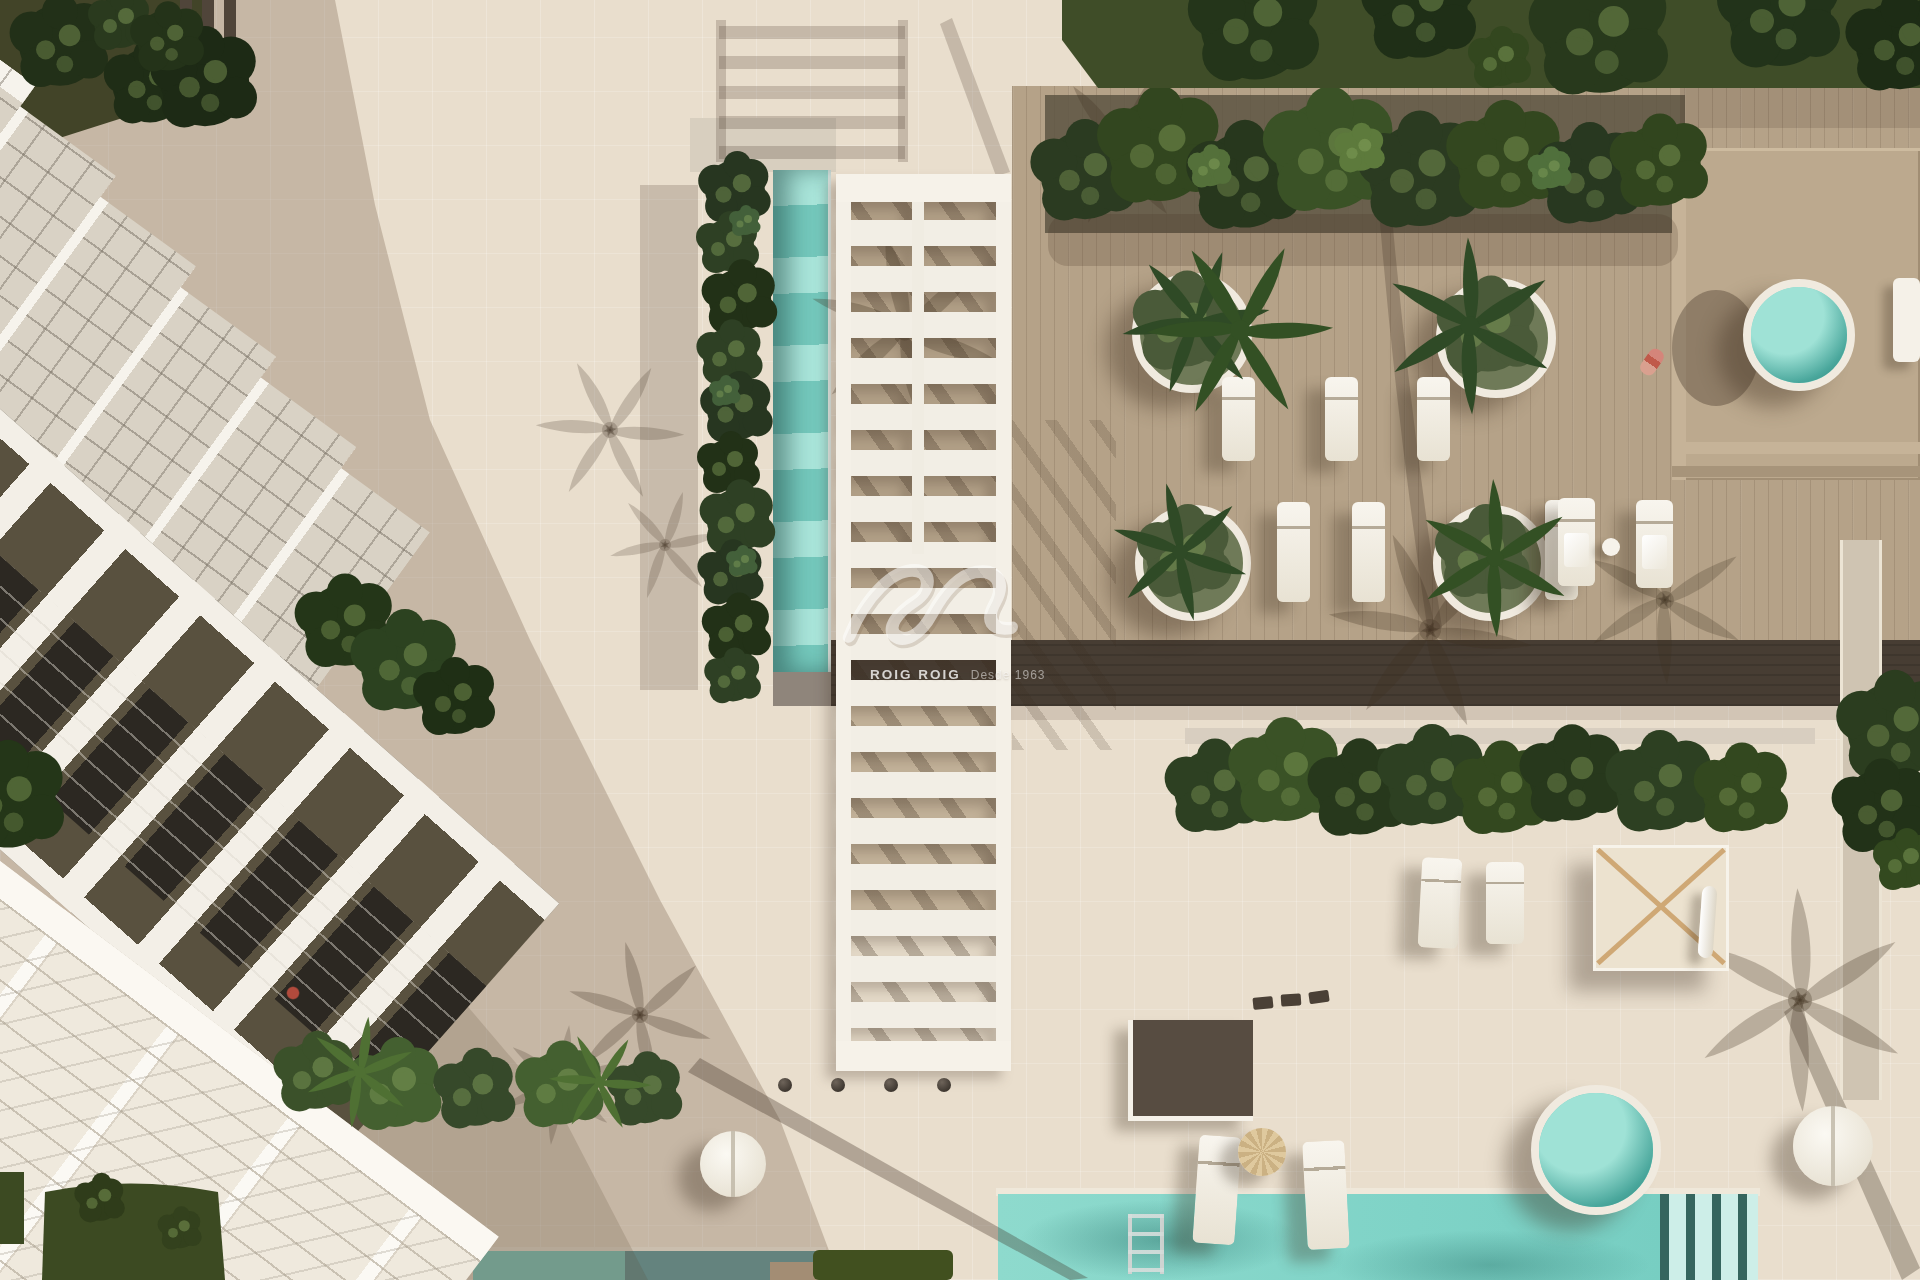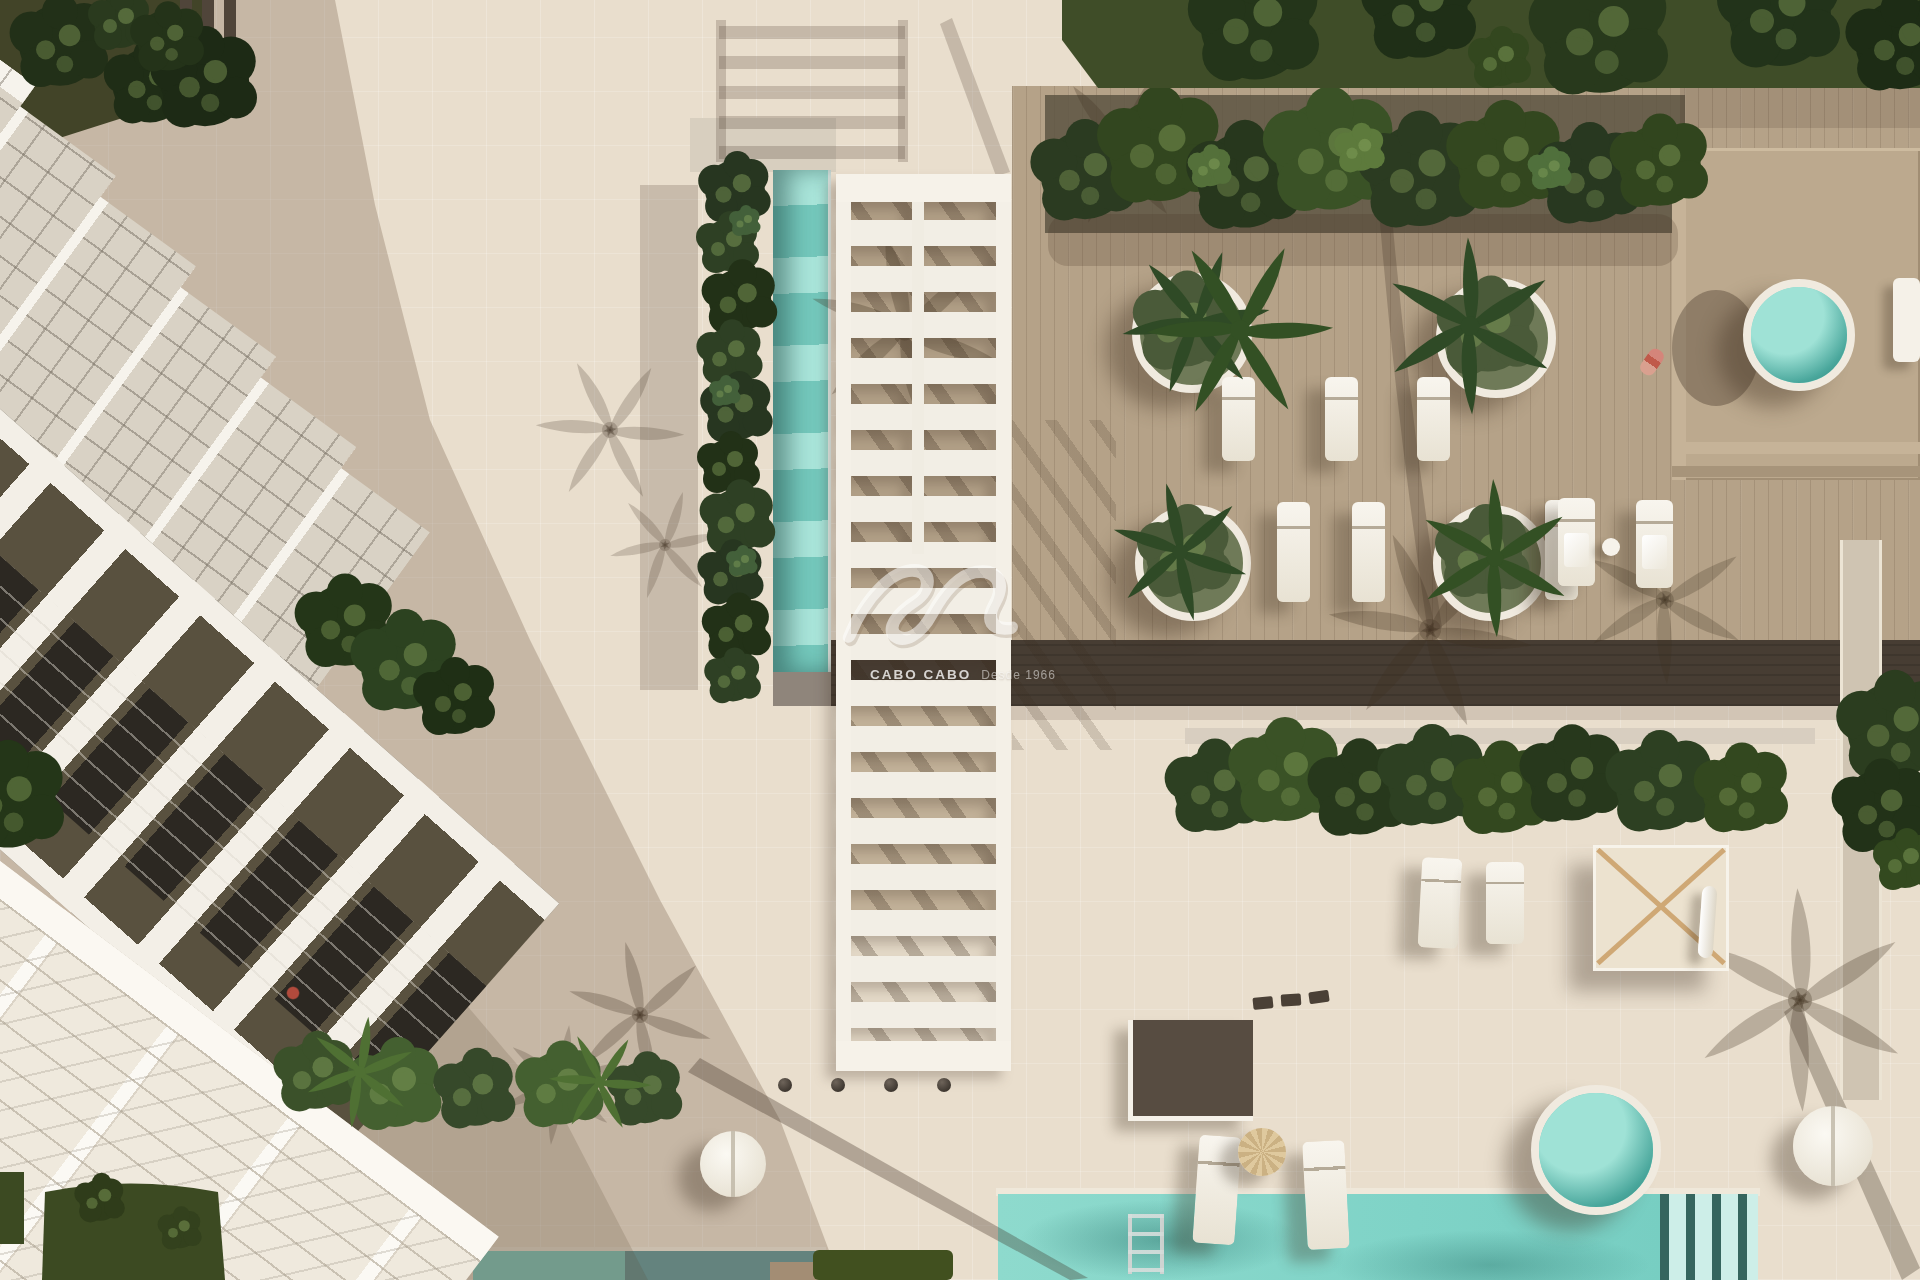--- a/index.html
+++ b/index.html
@@ -384,17 +384,17 @@
   </svg>
 
   <div class="a" style="left:830px;top:545px;width:260px;height:150px;">
     <svg width="220" height="110" viewBox="0 0 240 130" style="position:absolute;left:10px;top:0;opacity:.85;">
       <g transform="skewX(-10)">
         <path d="M20,108 C32,58 58,30 82,30 C104,30 108,54 90,67 C72,80 62,98 74,107 C87,116 104,107 113,82 C122,57 136,36 156,32 C180,28 194,45 185,69 C178,88 186,101 210,98" fill="none" stroke="rgba(120,95,70,.25)" stroke-width="15" stroke-linecap="round" transform="translate(3,4)"></path>
         <path d="M20,108 C32,58 58,30 82,30 C104,30 108,54 90,67 C72,80 62,98 74,107 C87,116 104,107 113,82 C122,57 136,36 156,32 C180,28 194,45 185,69 C178,88 186,101 210,98" fill="none" stroke="rgba(255,255,255,.62)" stroke-width="15" stroke-linecap="round"></path>
       </g>
     </svg>
     <div class="a wm-text" style="left:40px;top:122px;">
-      <span>CABO CABO</span><span class="wm-tag">Desde 1966</span>
+      <span>ROIG ROIG</span><span class="wm-tag">Desde 1963</span>
     </div>
   </div>
 
 </div>
 
 </body></html>

